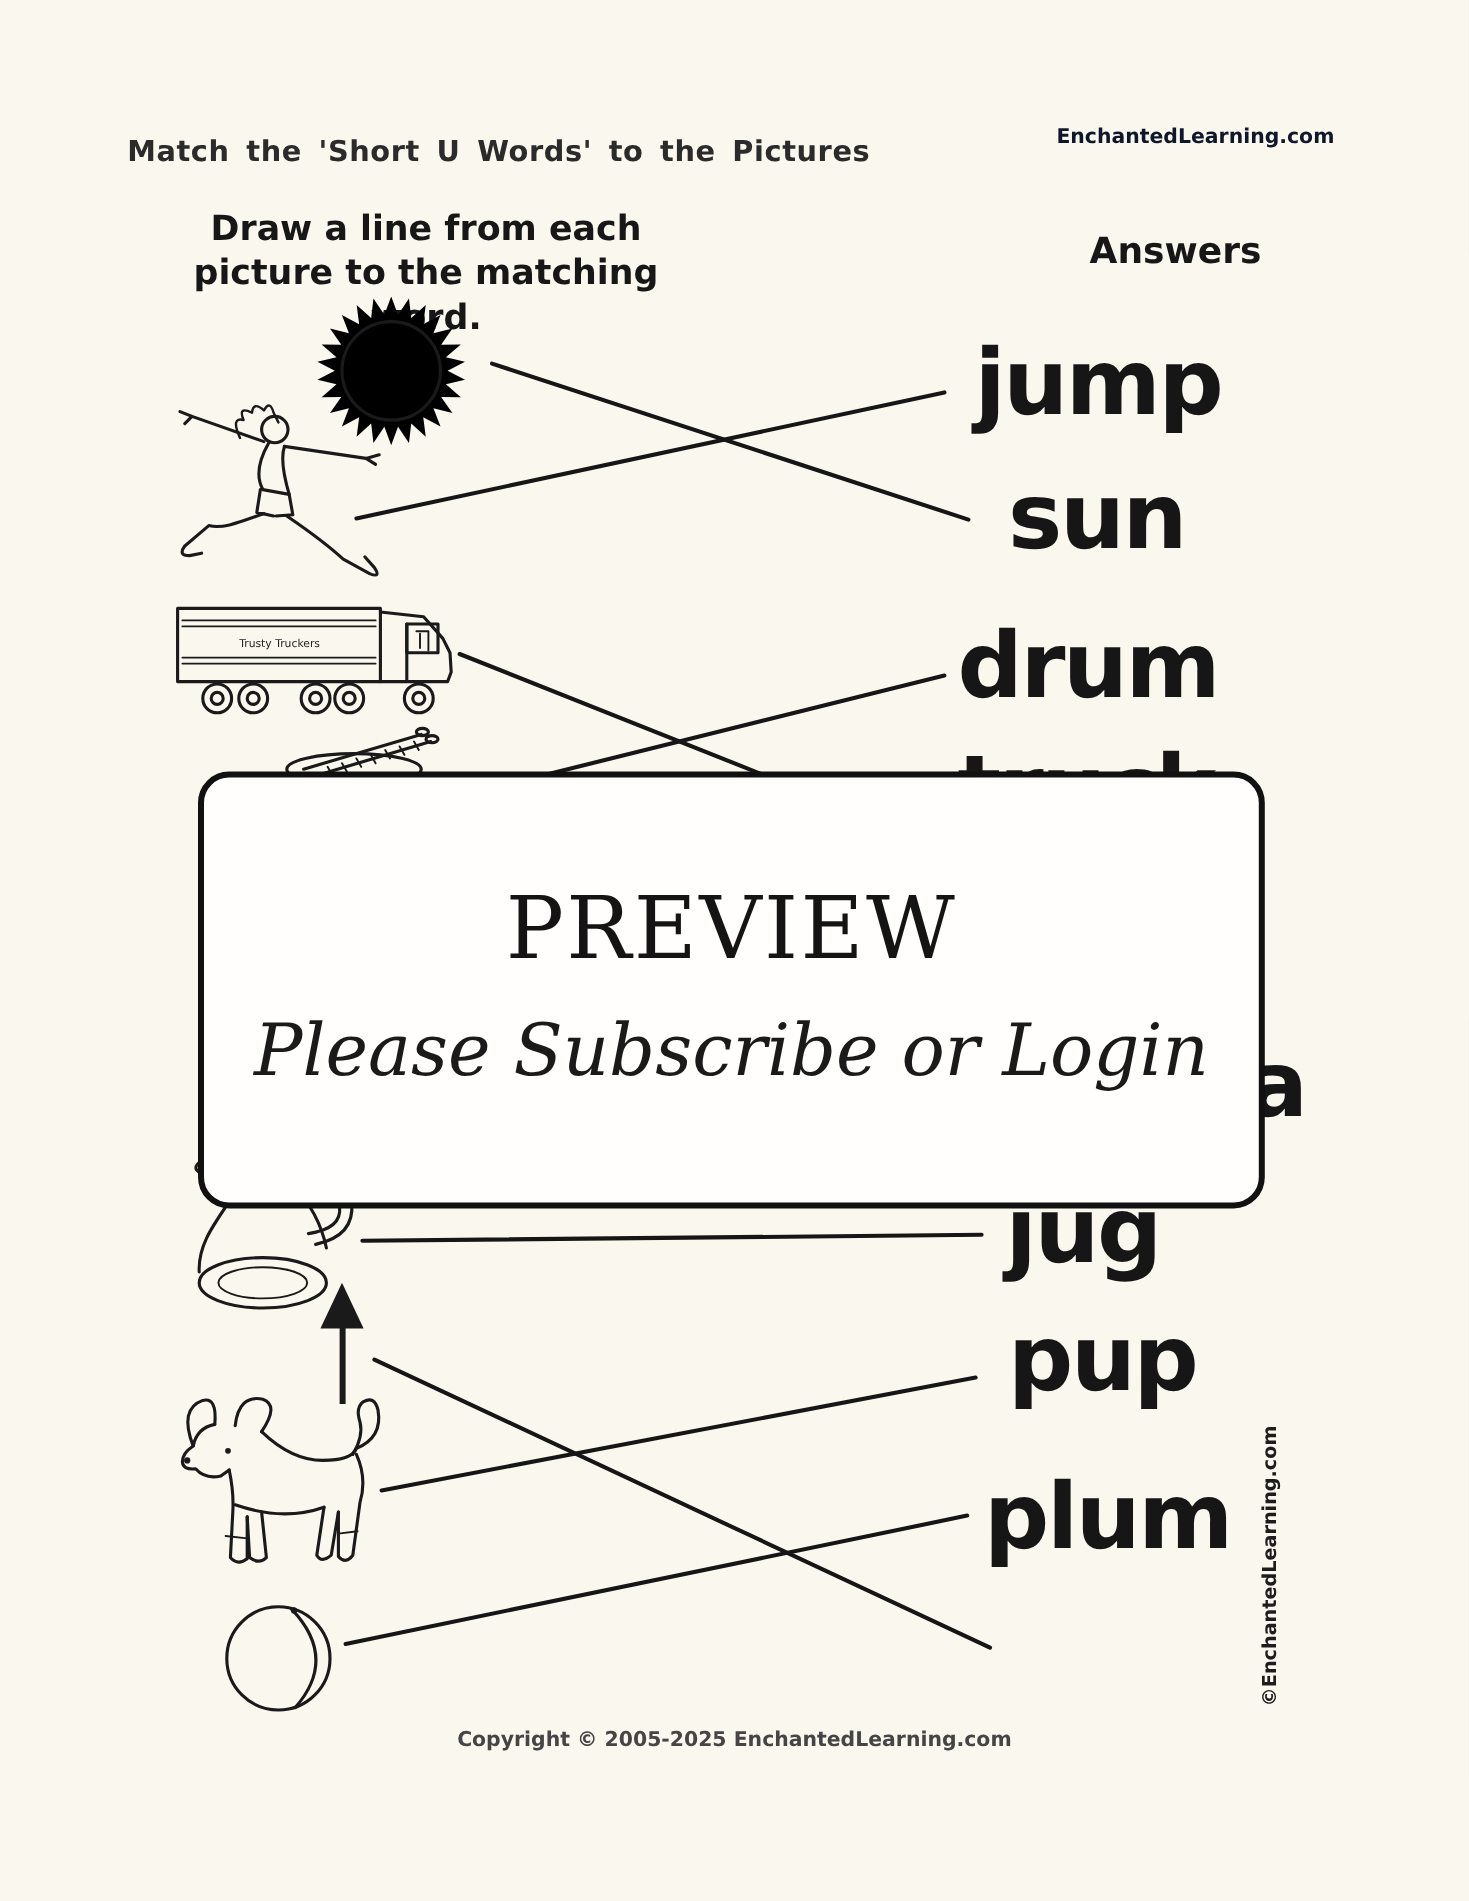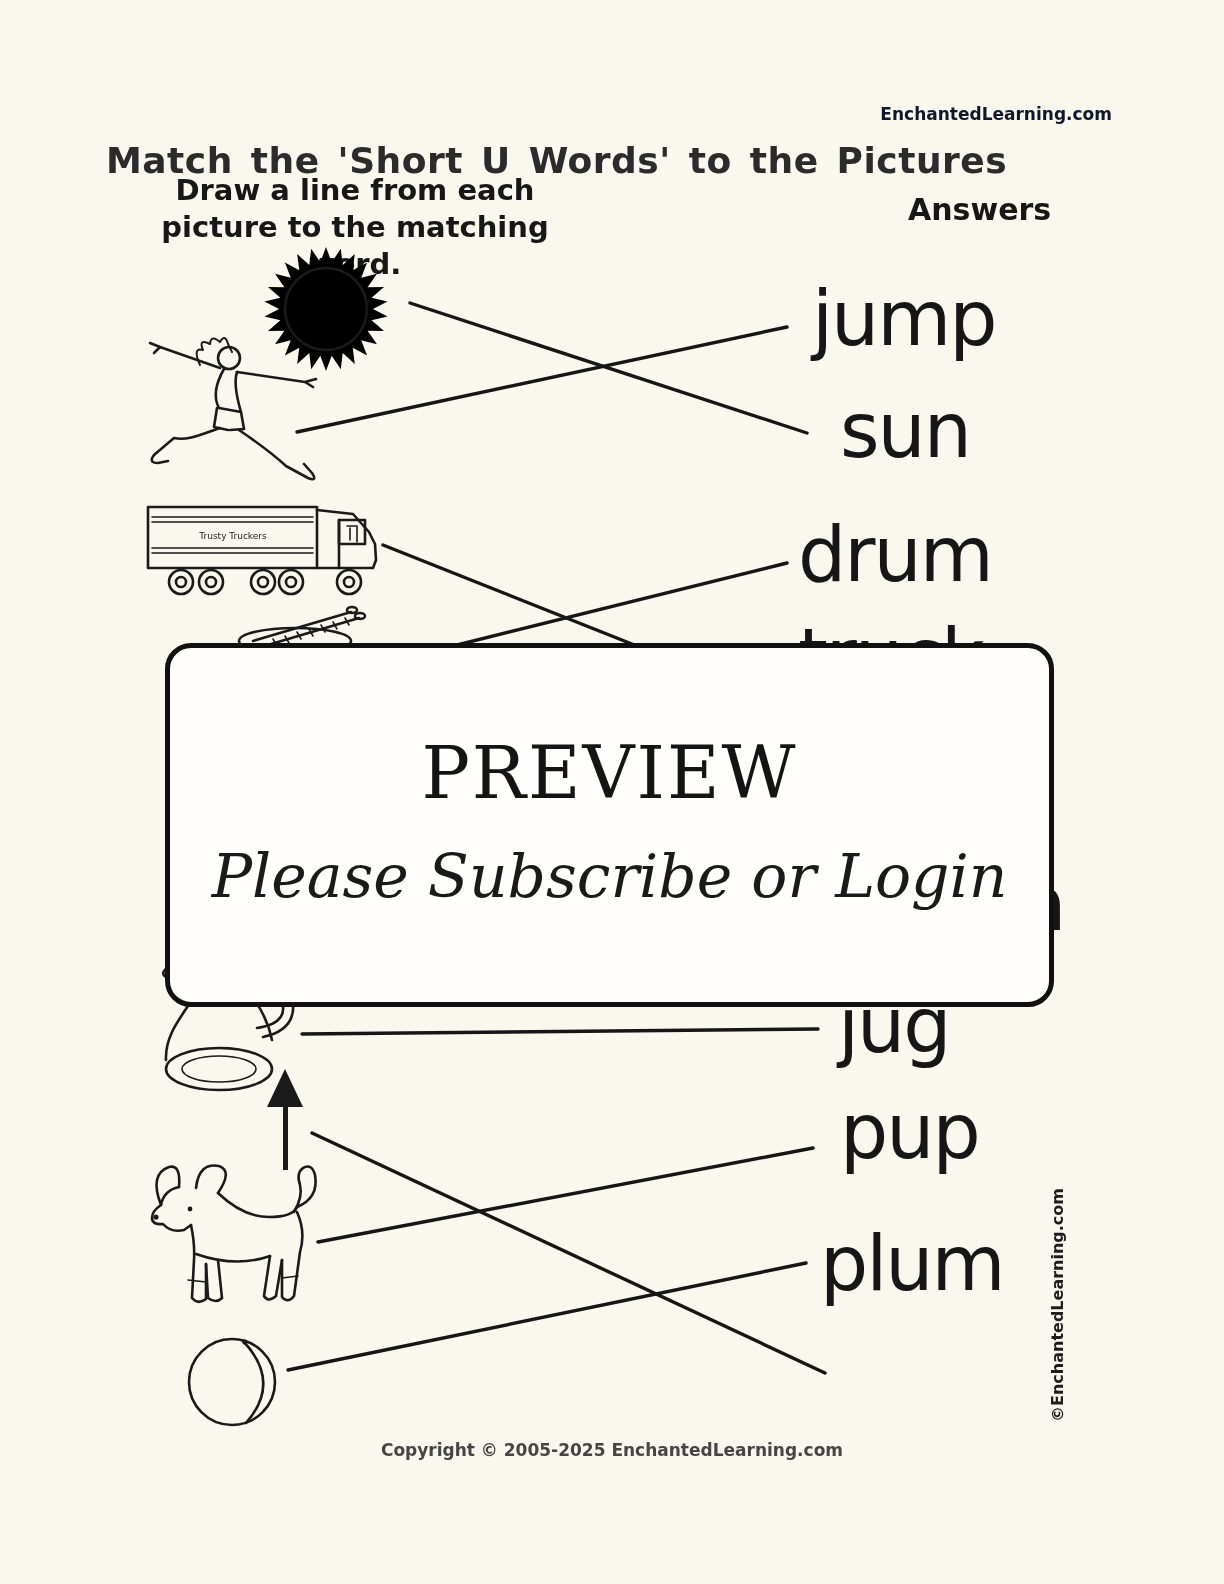--- a/index.html
+++ b/index.html
@@ -5,25 +5,25 @@
   html,body{margin:0;padding:0;}
   body{background:#e8e6de;}
   #canvas{
     position:relative;width:1224px;height:1584px;overflow:hidden;
     background:#f9f7ee;color:#1c1c1c;
     font-family:"DejaVu Sans",sans-serif;
   }
   .abs{position:absolute;}
   
   #site-link{top:104px;right:112px;font-size:17px;font-weight:600;letter-spacing:0px;color:#0f172a;}
-  #page-title{top:112px;left:106px;font-size:36px;font-weight:bold;color:#2b2b2b;letter-spacing:.5px;word-spacing:5px;white-space:nowrap;margin-top:28px;}
+  #page-title{top:112px;left:106px;font-size:24px;font-weight:bold;color:#2b2b2b;letter-spacing:.5px;word-spacing:5px;white-space:nowrap;}
   #instructions{top:172px;left:118px;width:474px;text-align:center;font-size:29px;font-weight:bold;line-height:37px;color:#171717;}
   #answers-label{top:192px;left:908px;font-size:30px;font-weight:bold;color:#171717;}
   
-  .word{font-size:76px;font-weight:normal;line-height:76px;letter-spacing:-2px;color:#161616;z-index:6;white-space:nowrap;}
+  .word{font-size:76px;font-weight:bold;line-height:76px;letter-spacing:-2px;color:#161616;z-index:6;white-space:nowrap;}
   .word.behind{z-index:2;}
   #word-jump{top:281px;left:812px;}
   #word-sun{top:393px;left:840px;}
   #word-drum{top:517px;left:798px;}
   #word-truck{top:619px;left:798px;}
   #word-tuba{top:866px;left:900px;}
   #word-jug{top:988px;left:838px;}
   #word-pup{top:1094px;left:840px;}
   #word-plum{top:1226px;left:820px;}
   #word-up{top:1331px;left:858px;}

